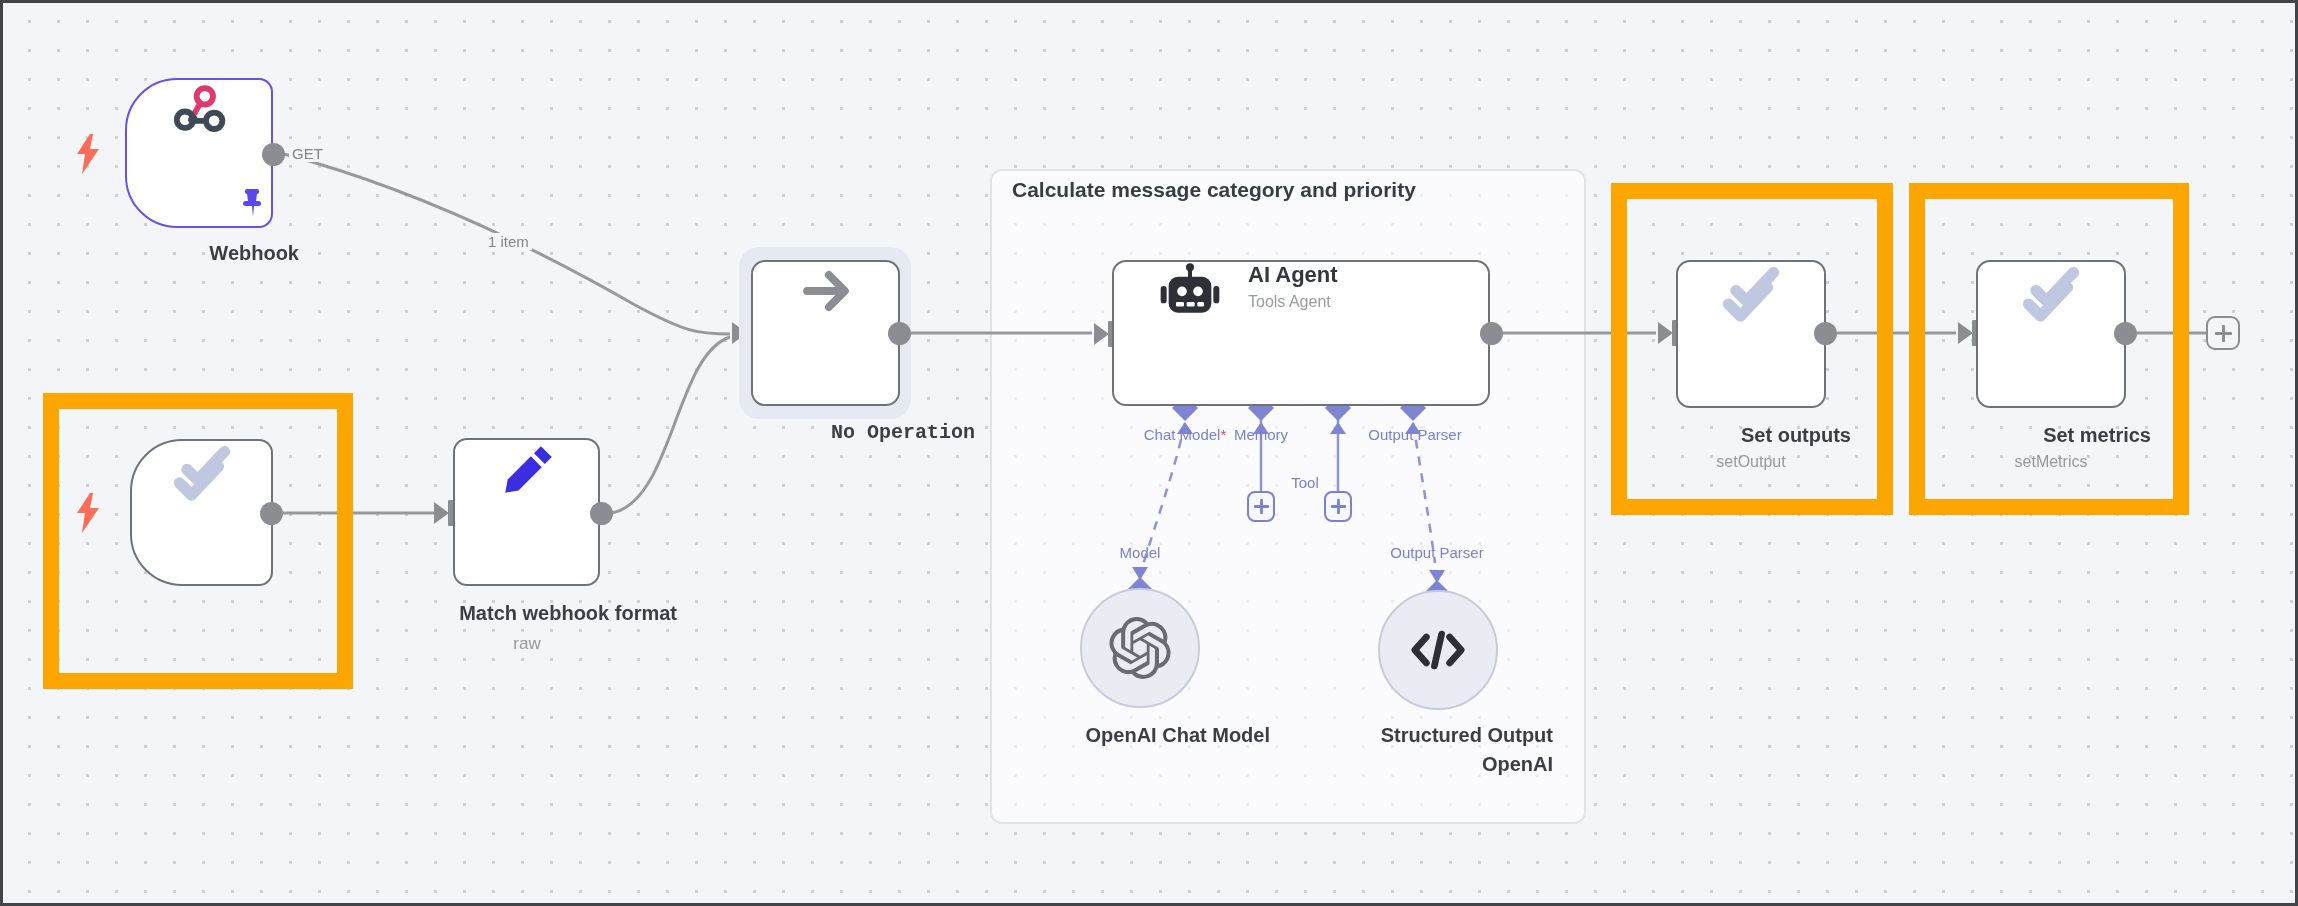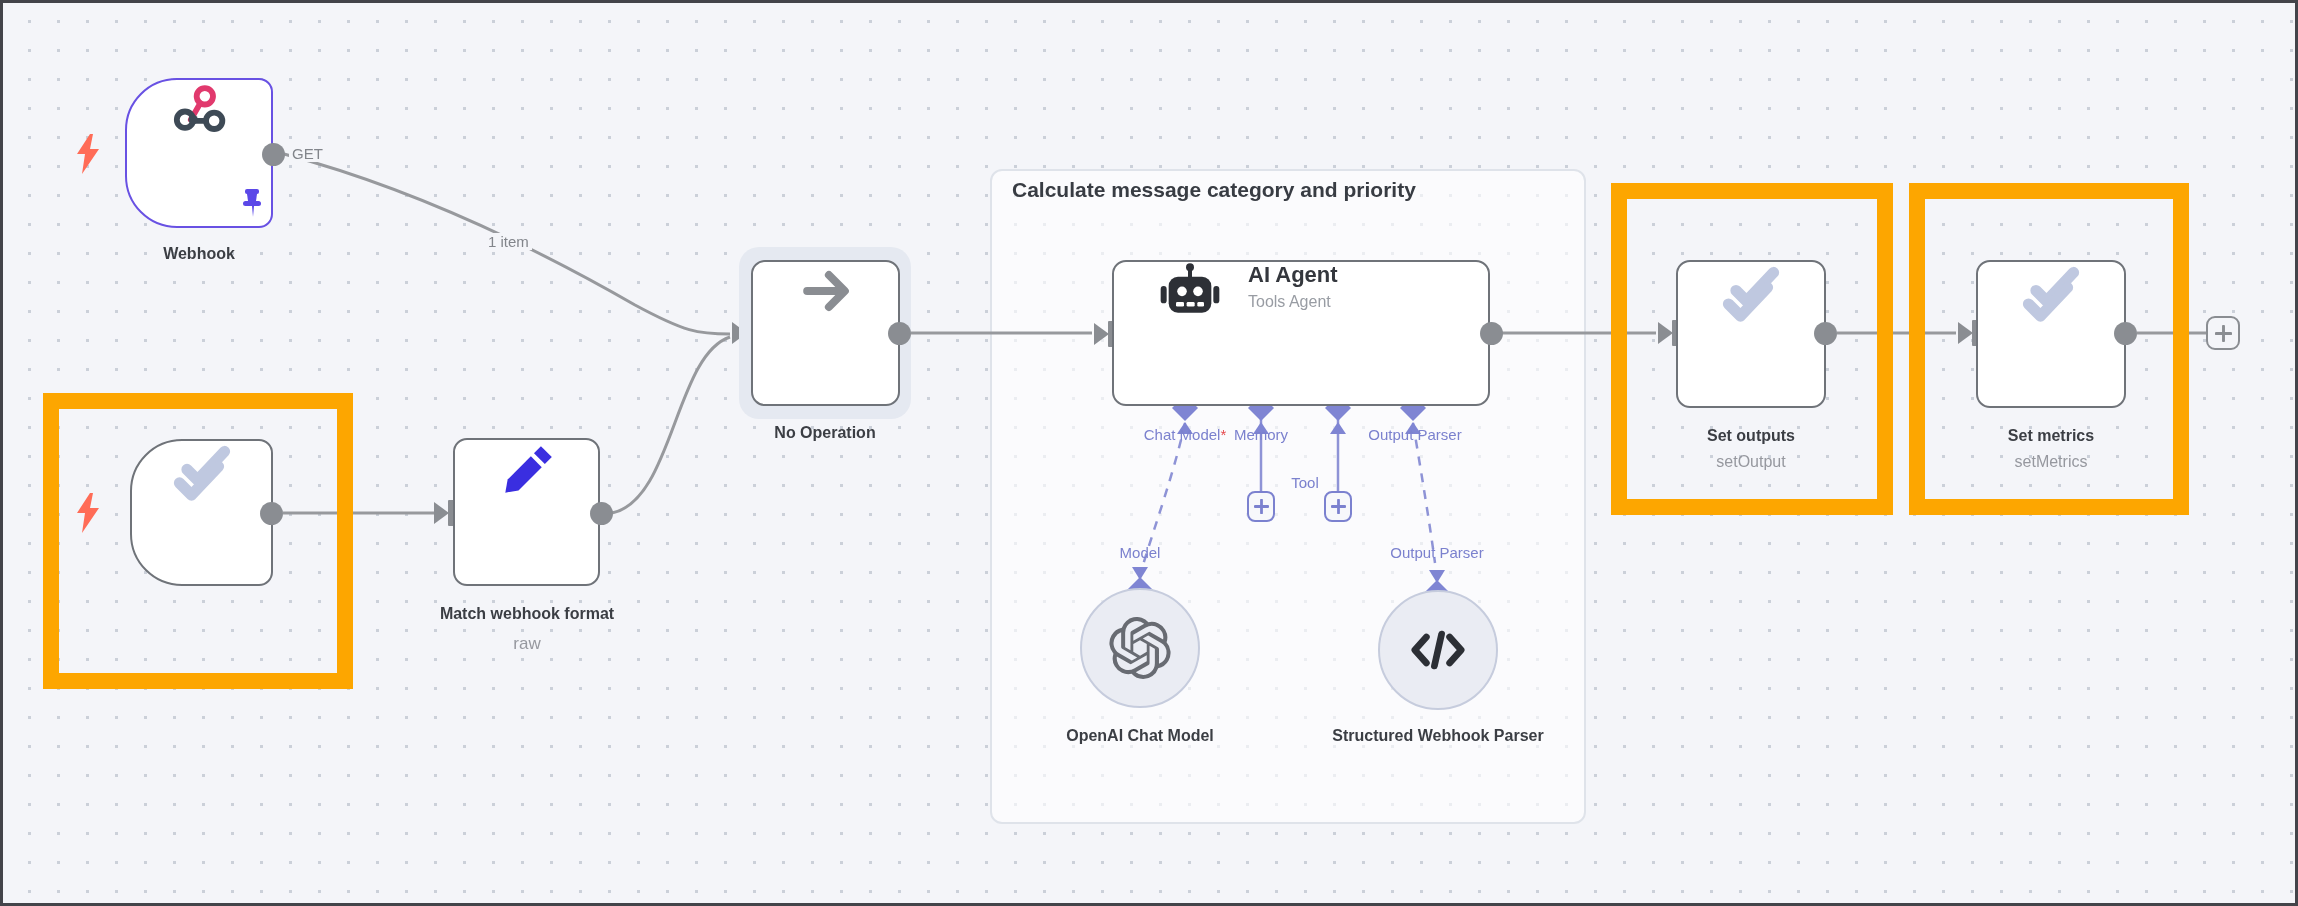--- a/index.html
+++ b/index.html
@@ -16,21 +16,21 @@
     display:flex;align-items:flex-start;justify-content:center;z-index:10;box-sizing:border-box;
   }
   .trigger{border-radius:52px 14px 14px 52px;}
   .halo{position:absolute;background:#e5e9f1;border-radius:20px;z-index:8;}
   .circle-node{
     position:absolute;width:120px;height:120px;border-radius:50%;
     background:#eaecf3;border:2px solid #c6ccdd;display:flex;align-items:center;justify-content:center;
     z-index:10;box-sizing:border-box;
   }
   .out-dot{position:absolute;width:23px;height:23px;border-radius:50%;background:#8a8d92;z-index:12;}
-  .node-label{position:absolute;text-align:center;font-size:16px;font-weight:600;color:#3b3e44;z-index:11;line-height:29px;}
+  .node-label{position:absolute;text-align:right;font-size:20px;font-weight:600;color:#3b3e44;z-index:11;line-height:29px;}
   .node-sub{position:absolute;text-align:center;font-size:16px;font-weight:400;color:#96989f;z-index:11;}
   .edge-label{position:absolute;font-size:15px;color:#82858b;background:#f4f5f9;padding:0 3px;z-index:6;text-align:center;}
   .port-label{position:absolute;width:190px;margin-left:-95px;text-align:center;font-size:15px;color:#7b81ce;z-index:11;}
   .req{color:#e5484d;font-size:15px;}
   .group-box{
     position:absolute;left:987px;top:166px;width:596px;height:655px;z-index:1;
     background:rgba(255,255,255,0.62);border:2px solid #dfe3ea;border-radius:12px;box-sizing:border-box;
   }
   .group-title{position:absolute;left:1009px;top:175px;font-size:21px;font-weight:600;color:#383c43;z-index:2;}
   .hl{position:absolute;border:16px solid #FDA600;z-index:40;box-sizing:border-box;}
@@ -172,21 +172,21 @@
   <div class="halo" style="left:736px;top:244px;width:172px;height:172px;"></div>
   <div class="node" style="left:748px;top:257px;width:149px;height:146px;">
     <span class="icon">
       <svg width="58" height="58" viewBox="0 0 40 40" fill="none" stroke="#8a8d92" stroke-width="5.5" stroke-linecap="round" stroke-linejoin="round">
         <path d="M7 20 L31 20"></path>
           <path d="M22 9 L33 20 L22 31"></path>
       </svg>
     </span>
   </div>
   <div class="out-dot" style="left:885px;top:319px;"></div>
-  <div class="node-label" style="left:672px;top:415px;width:300px;">No Operation</div>
+  <div class="node-label" style="left:672px;top:415px;width:300px;font-family:Liberation Mono, monospace;">No Operation</div>
 
   <div class="node" style="left:1109px;top:257px;width:378px;height:146px;justify-content:flex-start;padding-left:44px;gap:26px;">
     <span class="icon">
       <svg width="64" height="56" viewBox="0 0 48 42">
         <g fill="#2d3036">
           <circle cx="24" cy="4" r="3"></circle>
             <rect x="22.5" y="5" width="3" height="7"></rect>
           <rect x="8" y="11" width="32" height="27" rx="7"></rect>
           <rect x="2" y="18" width="4.5" height="13" rx="2.2"></rect>
           <rect x="41.5" y="18" width="4.5" height="13" rx="2.2"></rect>
@@ -236,21 +236,21 @@
   <div class="port-label" style="left:1434px;top:541px;">Output Parser</div>
   <div class="circle-node" style="left:1375px;top:587px;">
     <span class="icon">
       <svg width="58" height="50" viewBox="0 0 40 34" fill="none" stroke="#2c2f35" stroke-width="4.6" stroke-linecap="round" stroke-linejoin="round">
         <path d="M12 8 L4 17 L12 26"></path>
         <path d="M28 8 L36 17 L28 26"></path>
         <path d="M22.5 6 L17.5 28"></path>
       </svg>
     </span>
   </div>
-  <div class="node-label" style="left:1320px;top:718px;width:230px;">Structured Webhook Parser</div>
+  <div class="node-label" style="left:1320px;top:718px;width:230px;">Structured Output OpenAI</div>
 
   <div class="node" style="left:1673px;top:257px;width:150px;height:148px;">
     <span class="icon">
       <svg width="66" height="66" viewBox="0 0 44 44" fill="none" stroke="#bfc8e0" stroke-width="7.5" stroke-linecap="round" stroke-linejoin="round">
         <path d="M12 19 L19 26 L37 7"></path>
         <path d="M7 28 L15 36 L33 17"></path>
       </svg>
     </span>
   </div>
   <div class="out-dot" style="left:1811px;top:319px;"></div>

